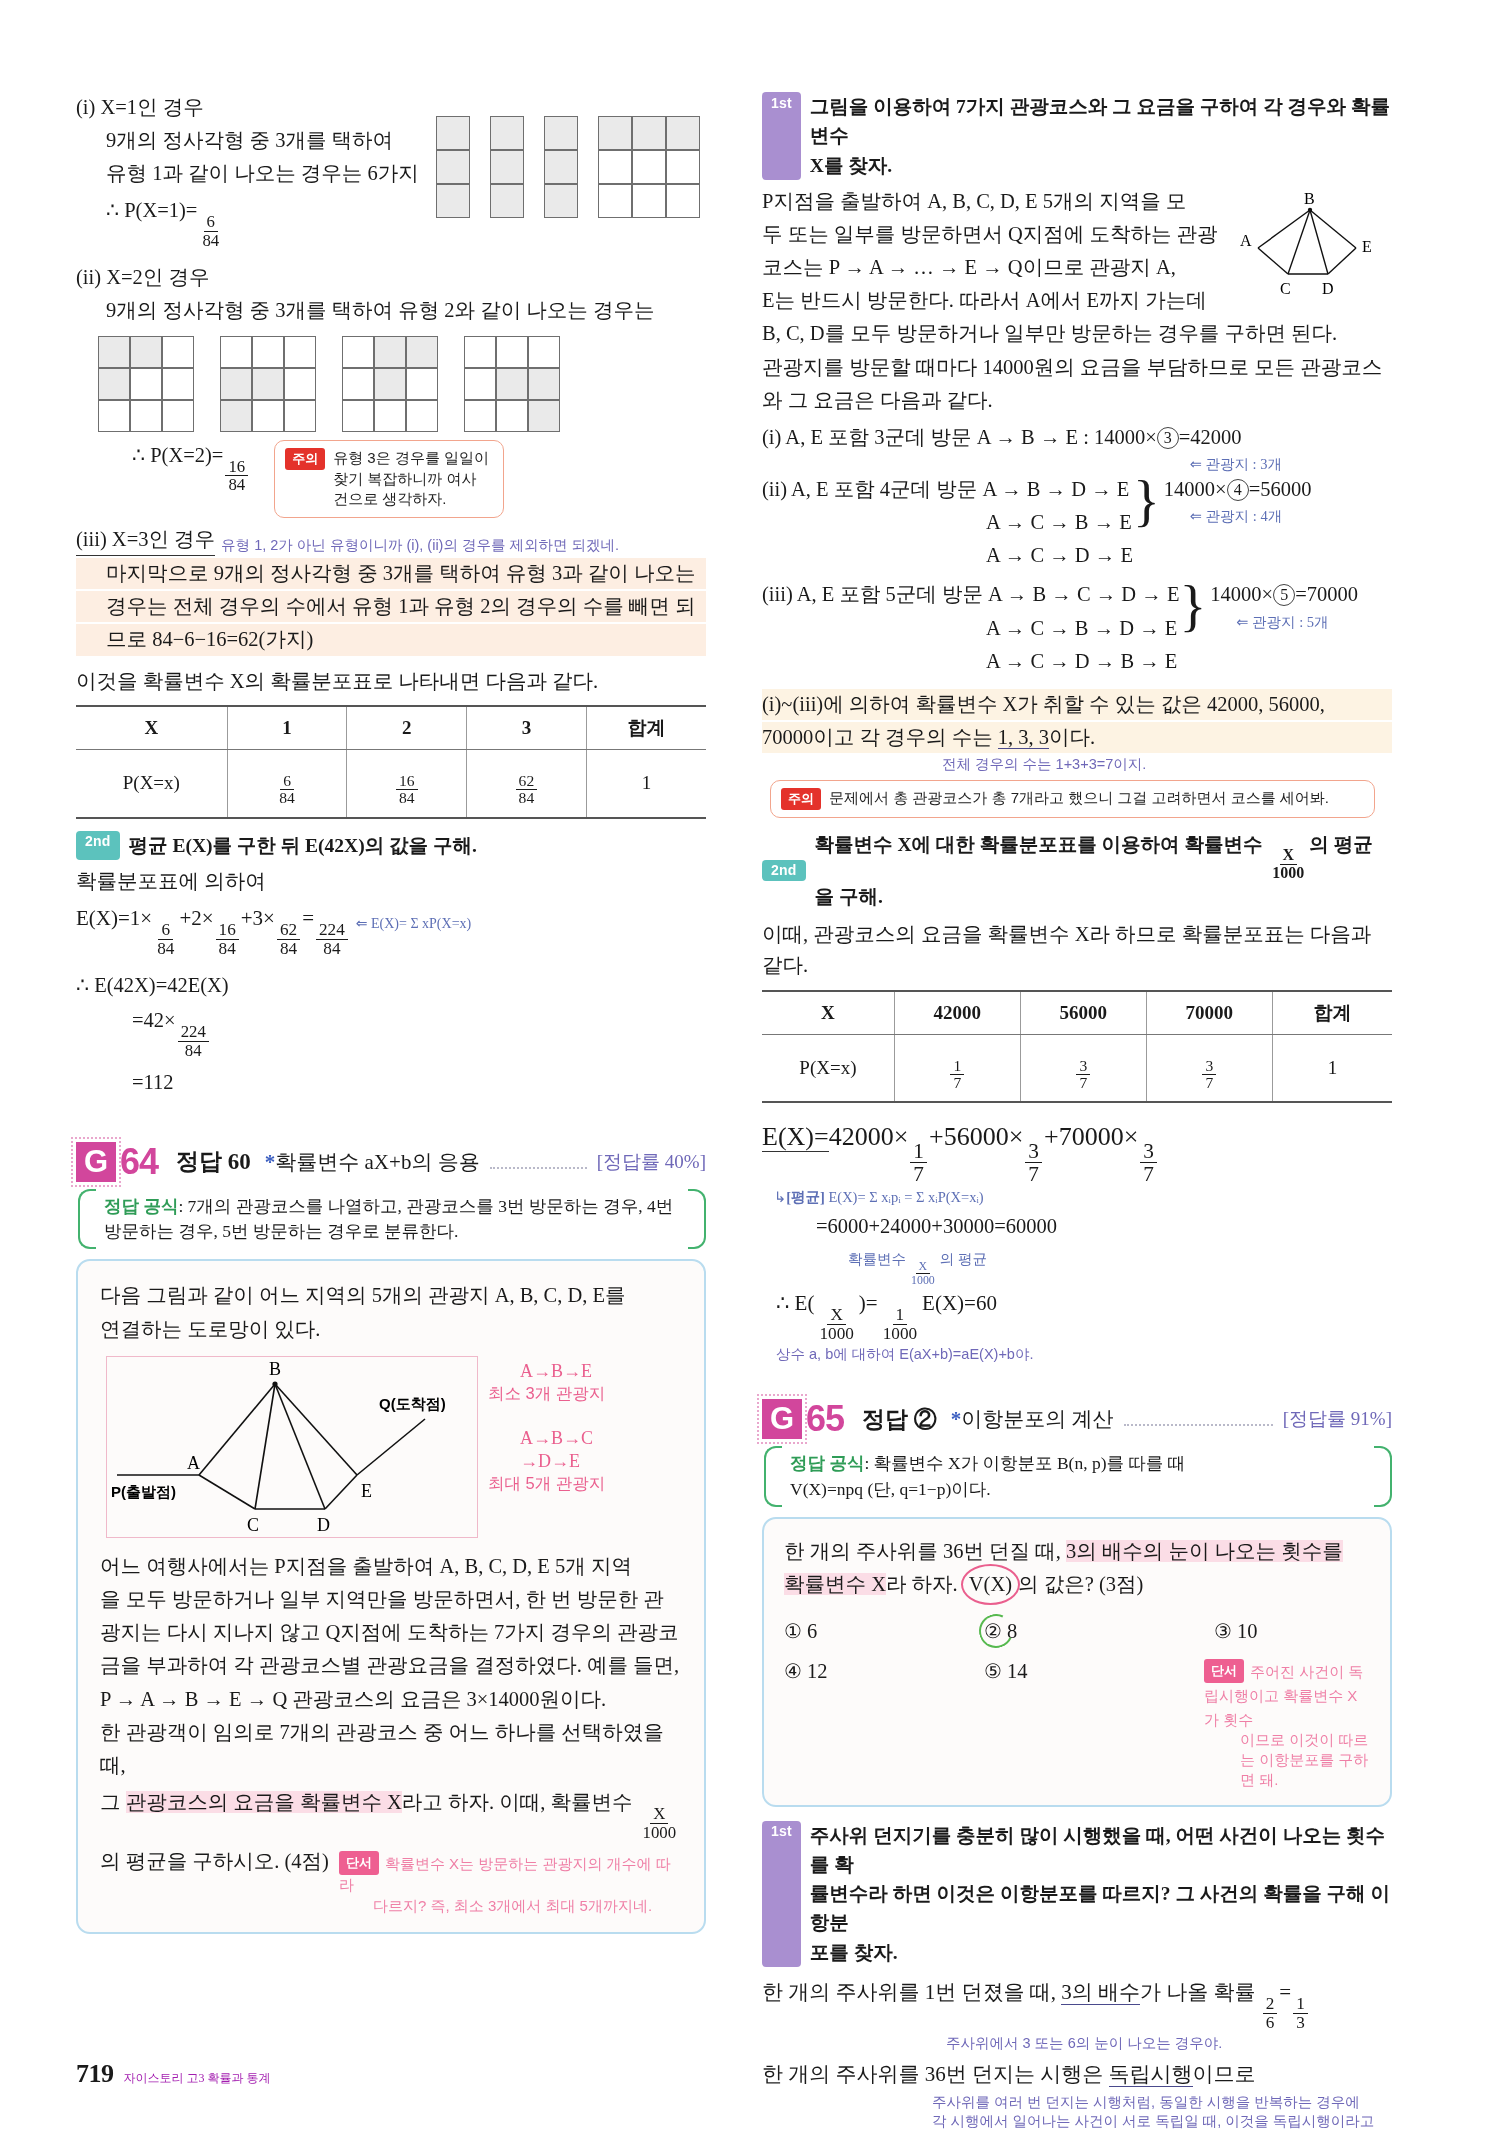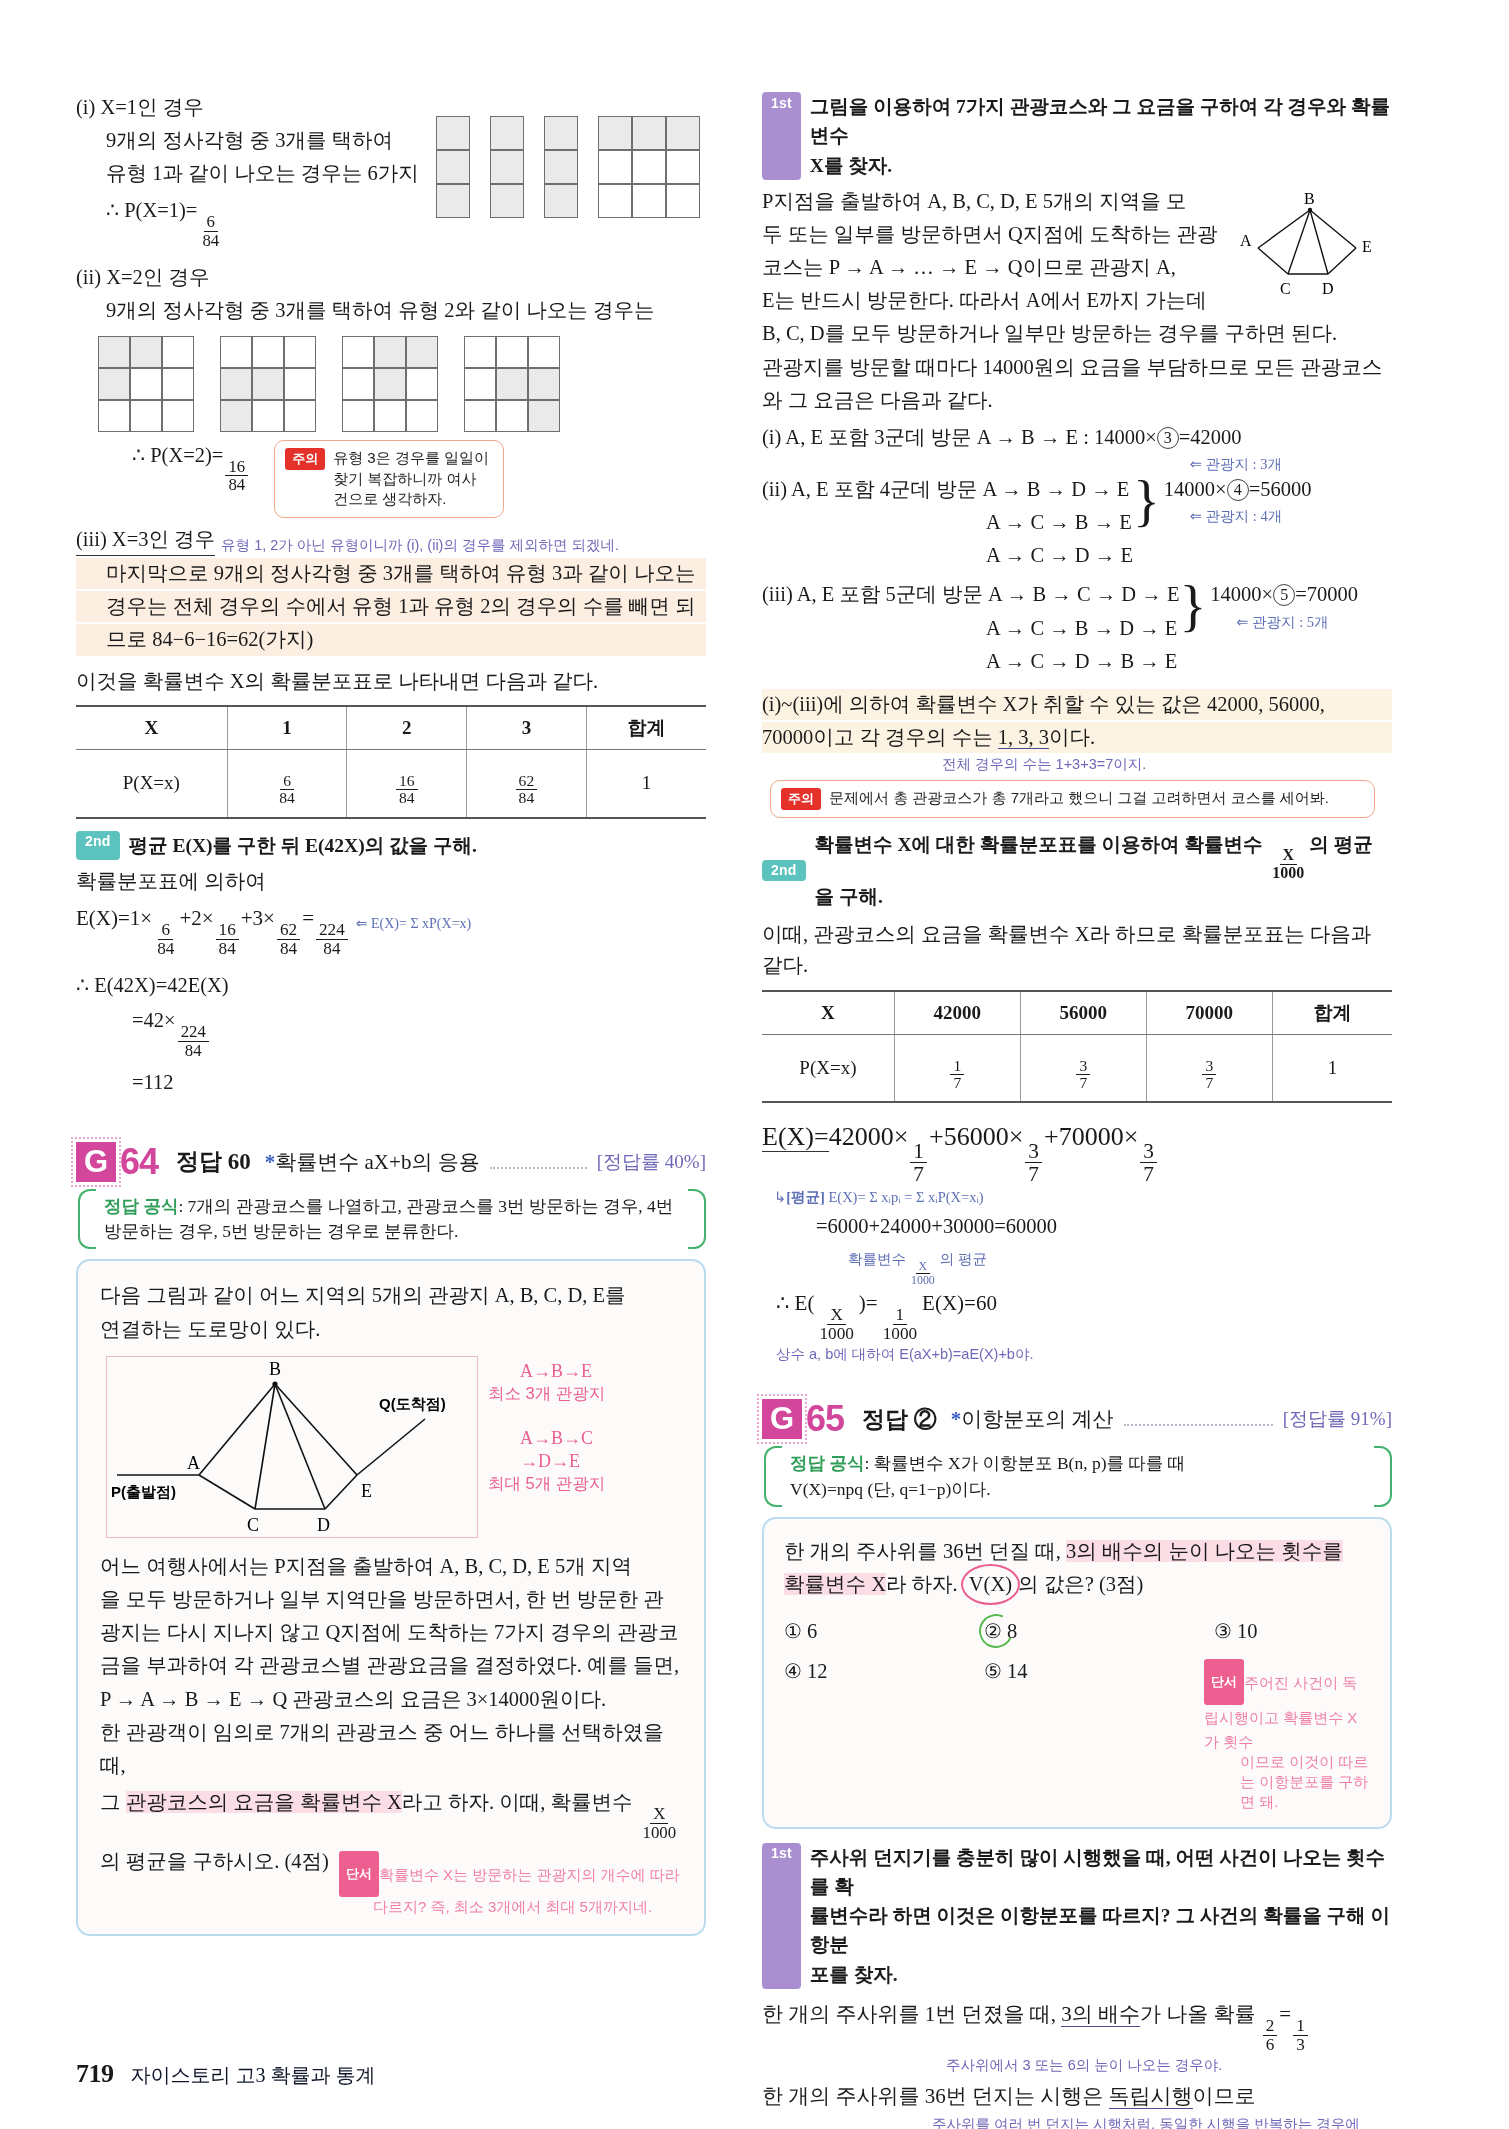--- a/index.html
+++ b/index.html
@@ -103,22 +103,22 @@
   .probbox .pline { font-size:20.5px; line-height:1.62; }
 
   
   .netwrap { display:flex; align-items:flex-start; gap:10px; margin:10px 0 12px 6px; }
   .netframe { border:1.4px solid #f0b9ca; padding:0; }
   .netnote { color:#ea5f8e; font-size:16.5px; line-height:1.3; padding-top:4px;
              font-family:"Liberation Sans",sans-serif; }
   .netnote .big { font-family:"Liberation Serif",serif; font-size:18px;margin-left:32px; }
 
   .pinktag { display:inline-block; background:#ee5f91; color:#fff; font-weight:bold;
-             font-size:13px; padding:14px 7px; border-radius:3px;
-             font-family:"Liberation Sans",sans-serif; vertical-align:2px;}
+             font-size:13px; padding:3px 7px; border-radius:3px;
+             font-family:"Liberation Sans",sans-serif; margin-right:6px; vertical-align:2px;}
   .pinktxt { color:#ef7fa6; font-size:15px; line-height:1.35;
              font-family:"Liberation Sans",sans-serif; }
 
   
   .choices { display:grid; grid-template-columns: 200px 230px auto; row-gap:16px;
              margin-top:18px; font-size:20.5px; }
   .circled { font-size:20px; }
   .sel { position:relative; display:inline-block; }
   .sel:before { content:""; position:absolute; left:-5px; top:-5px; width:30px; height:30px;
                 border:2.5px solid #57b94f; border-radius:50%; border-right-color:transparent;
@@ -130,21 +130,21 @@
                    border:2px solid #ea5f8e; border-radius:50%; }
 
   .circnum { display:inline-block; border:1.4px solid #444; border-radius:50%;
              width:22px; height:22px; line-height:20px; text-align:center; font-size:16px;
              vertical-align:1px; }
 
   .brace { font-size:56px; line-height:0.55; font-weight:100; }
 
   .footer { position:absolute; left:76px; bottom:40px; display:flex; align-items:baseline; }
   .pgno { font-size:26px; font-weight:bold; letter-spacing:-0.5px; }
-  .bookname { font-size:20px; margin-left:17px; color:#0f172a; }
+  .bookname { font-size:12px; margin-left:10px; color:#a21caf; }
 
   .ul { border-bottom:1.4px solid #4a4a8c; }
   .ulk { border-bottom:1.4px solid #333; }
 
   svg { display:block; }
 </style>
 </head>
 <body>
 
 <div class="page">

